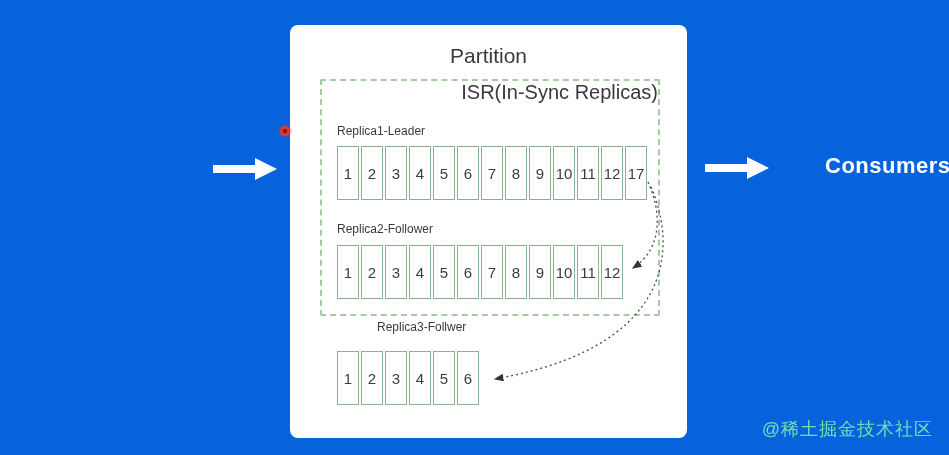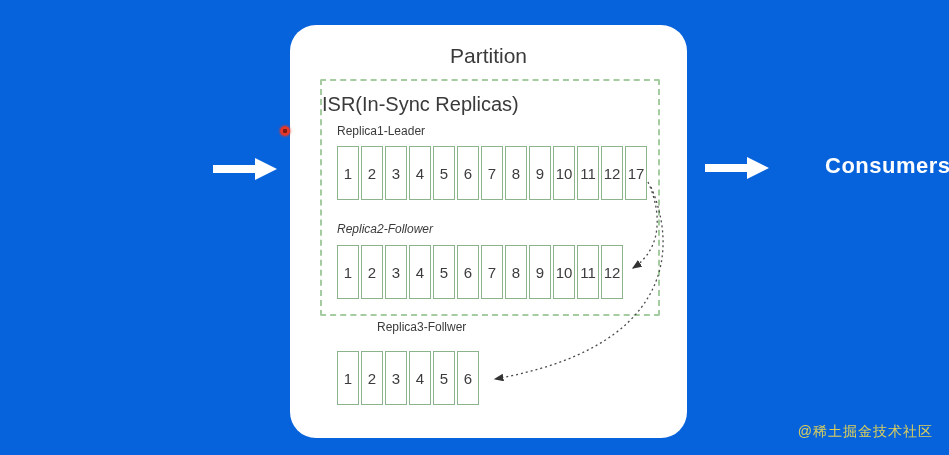--- a/index.html
+++ b/index.html
@@ -9,38 +9,38 @@
     font-family:"Liberation Sans","DejaVu Sans",sans-serif;
   }
   .flow-label{
     position:absolute;color:#ffffff;font-size:22px;font-weight:bold;
     letter-spacing:0.5px;
   }
   .producers{left:40px;top:153px;}
   .consumers{left:790px;top:153px;margin-left:35px;}
   .partition-box{
     position:absolute;left:290px;top:25px;width:397px;height:413px;
-    background:#ffffff;border-radius:26px;
+    background:#ffffff;border-radius:8px;
   }
   .partition-title{
     position:absolute;left:0;top:19px;width:100%;text-align:center;
     color:#3a3a3a;font-size:21px;
   }
   .isr-box{
     position:absolute;left:30px;top:54px;width:340px;height:237px;
     border:2px dashed #a5cba0;border-radius:2px;box-sizing:border-box;
   }
   .isr-title{
-    margin-top:12px;text-align:left;color:#3a3a3a;font-size:20px;
+    text-align:right;color:#3a3a3a;font-size:20px;
   }
   .replica-label{
     position:absolute;color:#3b3b3b;font-size:12px;
   }
   .r1-label{left:47px;top:99px;}
-  .r2-label{left:47px;top:197px;font-style:italic;}
+  .r2-label{left:47px;top:197px;}
   .r3-label{left:47px;top:295px;margin-left:40px;}
   .cell-row{
     position:absolute;display:flex;gap:2px;
   }
   .r1-row{left:47px;top:121px;}
   .r2-row{left:47px;top:220px;}
   .r3-row{left:47px;top:326px;}
   .cell{
     width:22px;height:54px;box-sizing:border-box;
     border:1px solid #8cb48c;background:#ffffff;
@@ -51,21 +51,21 @@
     position:absolute;left:0;top:0;pointer-events:none;
   }
   .red-dot{
     position:absolute;left:280px;top:126px;width:10px;height:10px;
     border-radius:50%;
     background:radial-gradient(circle at 50% 50%, #7c1a12 0 2px, #e2372a 2.5px 5px);
     box-shadow:0 0 2px 1px rgba(226,55,42,0.55);
   }
   .watermark{
     position:absolute;right:16px;bottom:14px;
-    color:#fde047;font-size:14px;opacity:0.85;letter-spacing:1px;
+    color:#86efac;font-size:18px;opacity:0.85;letter-spacing:1px;
   }
 </style>
 </head>
 <body>
 
 <div class="stage">
 
 
   <div class="partition-box">
     <div class="partition-title">Partition</div>

